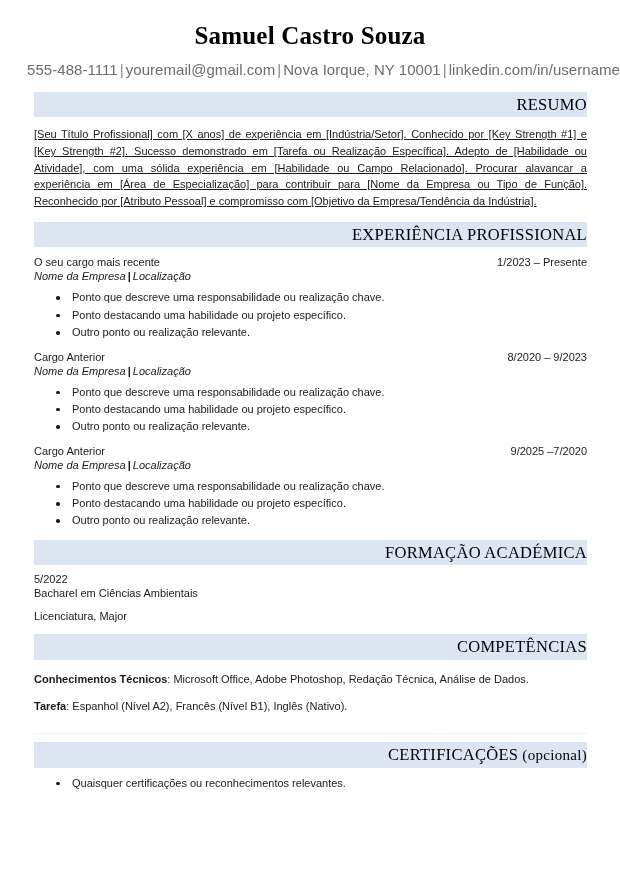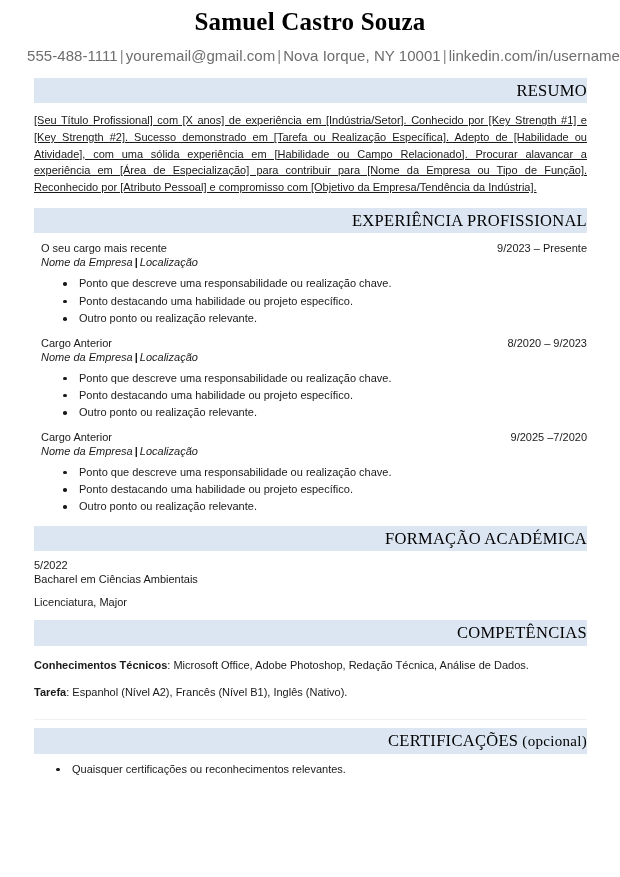--- a/index.html
+++ b/index.html
@@ -13,21 +13,21 @@
   .page { position:relative; width:620px; height:877px; box-sizing:border-box; }
 
   
   .name {
     text-align:center;
     font-family:"Liberation Serif", serif;
     font-weight:bold;
     font-size:25px;
     letter-spacing:.2px;
     color:#000;
-    padding-top:8px;
+    padding-top:22px;
     line-height:1.15;
   }
   .contact {
     text-align:right;
     font-size:15px;
     color:#6d6d6d;
     margin-top:10px;
     letter-spacing:.05px;
   }
   .contact .sep { padding:0 2px; color:#8a8a8a; }
@@ -51,21 +51,21 @@
   .summary {
     text-align:justify;
     font-size:11px;
     line-height:1.52;
     color:#1a1a1a;
     margin-top:9px;
     text-decoration:underline;
   }
 
   
-  .job { margin-top:9px;margin-left:7px; }
+  .job { margin-top:9px; }
   .job-row { display:flex; justify-content:space-between; align-items:baseline; font-size:11px; }
   .job-title { color:#1a1a1a; }
   .job-date { color:#1a1a1a; white-space:pre; }
   .job-org {
     font-style:italic;
     font-size:11px;
     margin-top:2px;
     color:#1a1a1a;
   }
   .job-org .bar { font-style:normal; font-weight:bold; padding:0 2px; }
@@ -130,21 +130,21 @@
   </div>
 
   <div class="sp12"></div>
 
   <div class="band">EXPERIÊNCIA PROFISSIONAL</div>
   <div class="block">
 
     <div class="job">
       <div class="job-row">
         <span class="job-title">O seu cargo mais recente</span>
-        <span class="job-date">9/2023 – Presente</span>
+        <span class="job-date">1/2023 – Presente</span>
       </div>
       <div class="job-org">
         <span>Nome da Empresa</span><span class="bar">|</span><span>Localização</span>
       </div>
       <ul class="points">
         <li>Ponto que descreve uma responsabilidade ou realização chave.</li>
         <li>Ponto destacando uma habilidade ou projeto específico.</li>
         <li>Outro ponto ou realização relevante.</li>
       </ul>
     </div>

